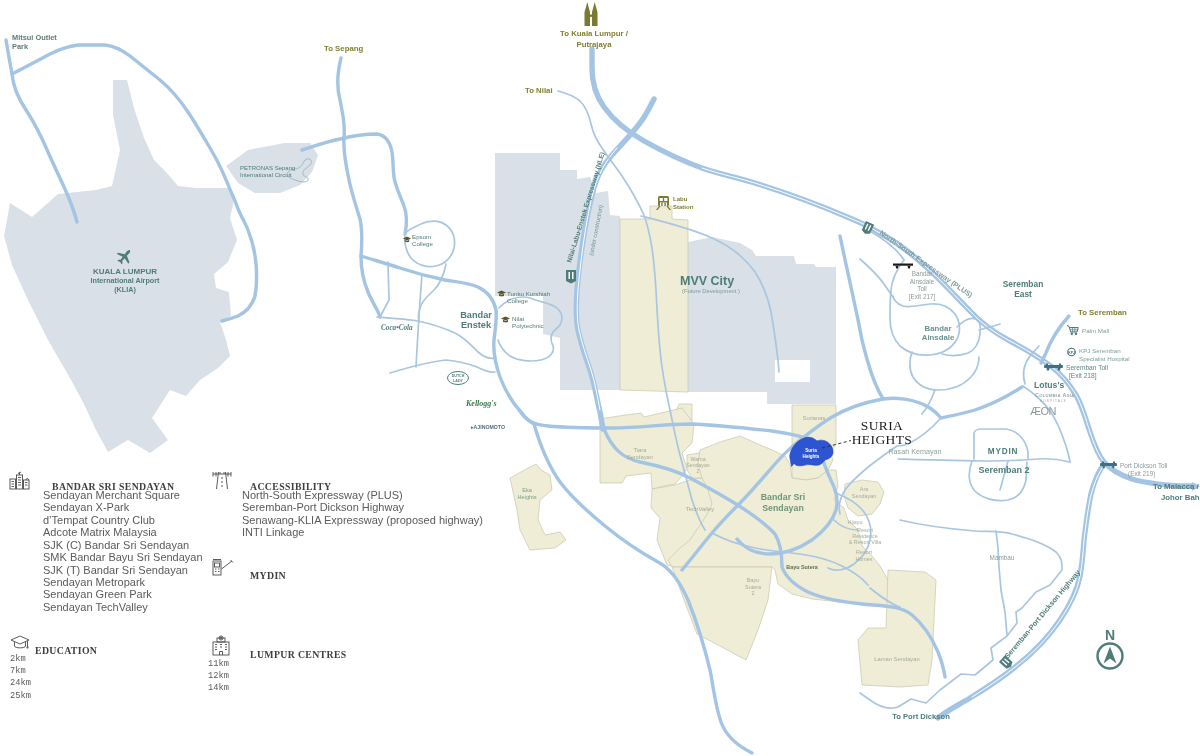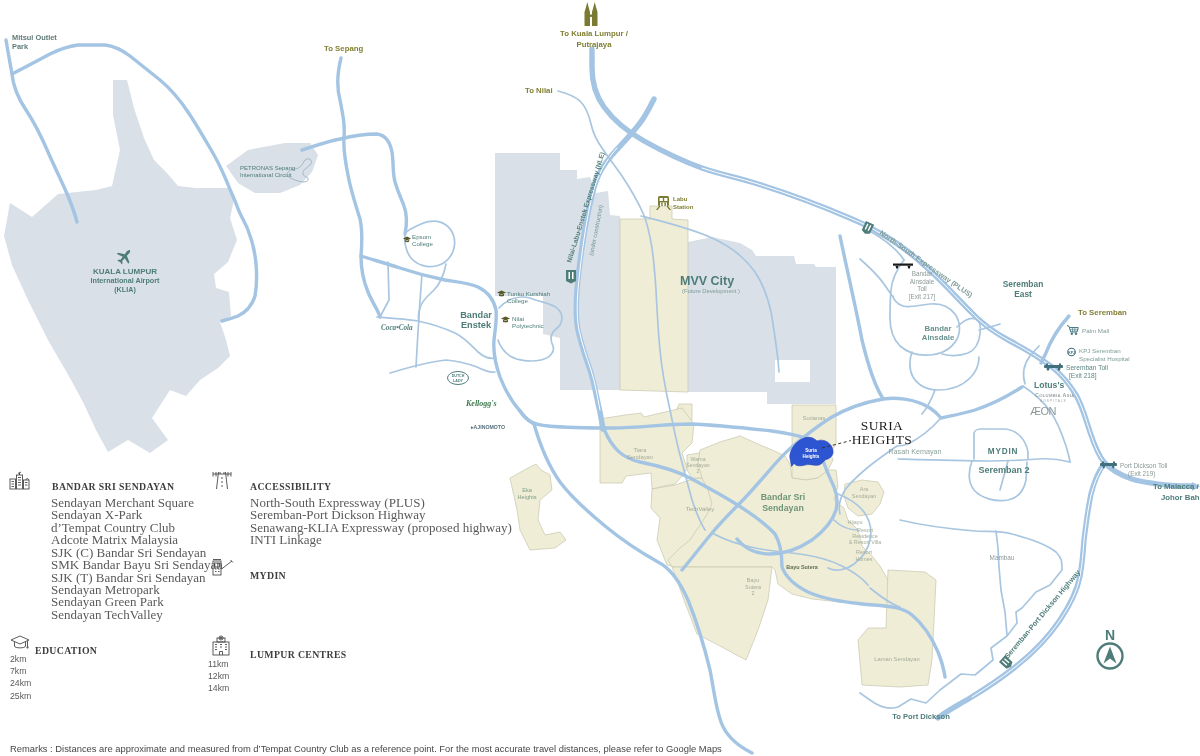--- a/index.html
+++ b/index.html
@@ -2,22 +2,22 @@
 <html><head>
 <meta charset="utf-8">
 <style>
   html,body{margin:0;padding:0;background:#ffffff;}
   #page{position:relative;width:1200px;height:756px;background:#ffffff;overflow:hidden;
         font-family:"Liberation Sans",sans-serif;}
   #mapsvg{position:absolute;left:0;top:0;}
   .leg{position:absolute;}
   .leg h3{margin:8px;font-family:"Liberation Serif",serif;font-weight:bold;
           font-size:9.8px;letter-spacing:0.35px;color:#3d3e40;}
-  .leg ul{margin:8px;padding:0;list-style:none;font-size:13px;line-height:12.42px;color:#595a5c;font-family:Liberation Serif, serif;}
-  .kmcol{position:absolute;font-size:8.7px;line-height:12.42px;color:#595a5c;}
+  .leg ul{margin:0;padding:0;list-style:none;font-size:11px;line-height:12.42px;color:#595a5c;}
+  .kmcol{position:absolute;font-size:8.7px;line-height:12.42px;color:#595a5c;font-family:Liberation Mono, monospace;}
   #remarks{position:absolute;left:10px;top:743px;font-size:9.4px;color:#474747;}
 </style>
 </head>
 <body>
 <div id="page">
 <svg id="mapsvg" width="1200" height="756" viewBox="0 0 1200 756" font-family="Liberation Sans, sans-serif">
 <defs>
 <style>
   .gry{fill:#d9e0e7;stroke:none;}
   .bge{fill:#f0edd7;stroke:#c6c6ae;stroke-width:0.7;}
@@ -463,14 +463,13 @@
 <circle cx="10" cy="3" r="2"></circle>
 <path d="M 10,1.8 L 10,4.2 M 8.8,3 L 11.2,3 M 4,9.5 L 6,9.5 M 4,12 L 6,12 M 4,14.5 L 6,14.5 M 9,9.5 L 11,9.5 M 9,12 L 11,12 M 14,9.5 L 16,9.5 M 14,12 L 16,12 M 14,14.5 L 16,14.5 M 8.5,20 L 8.5,16.5 L 11.5,16.5 L 11.5,20"></path>
 </g>
 </svg>
 
 <div class="leg" style="left:242px;top:640.5px">
       <h3>LUMPUR CENTRES</h3>
     </div>
 <div class="kmcol" style="left:208px;top:657.5px">11km<br>12km<br>14km</div>
 
-<div id="remarks">Remarks : Distances are approximate and measured from d’Tempat Country Club as a reference point. For the most accurate travel distances, please refer to Google Maps</div>
 </div>
 
 </body></html>

